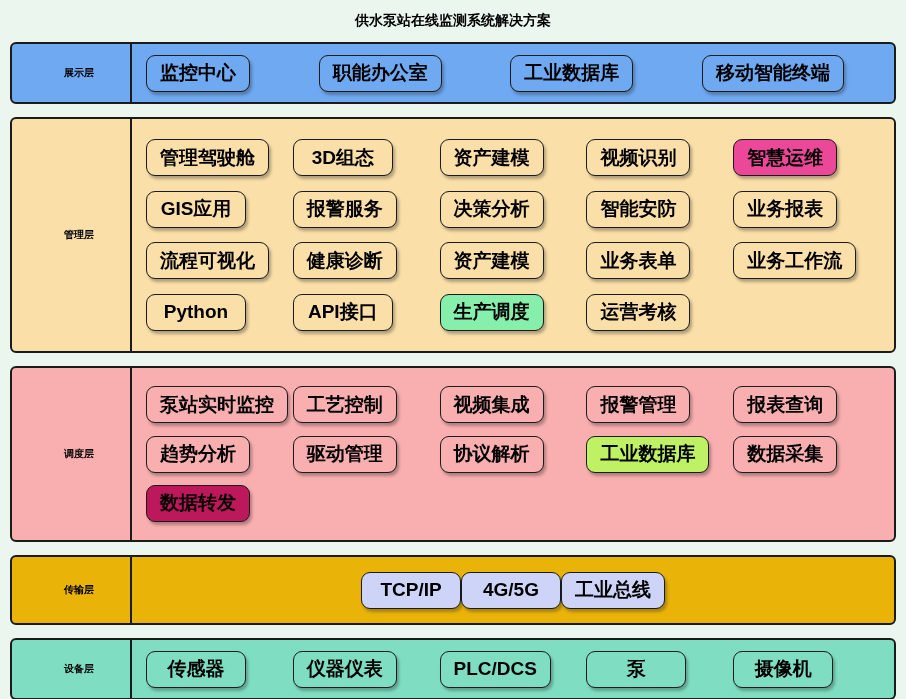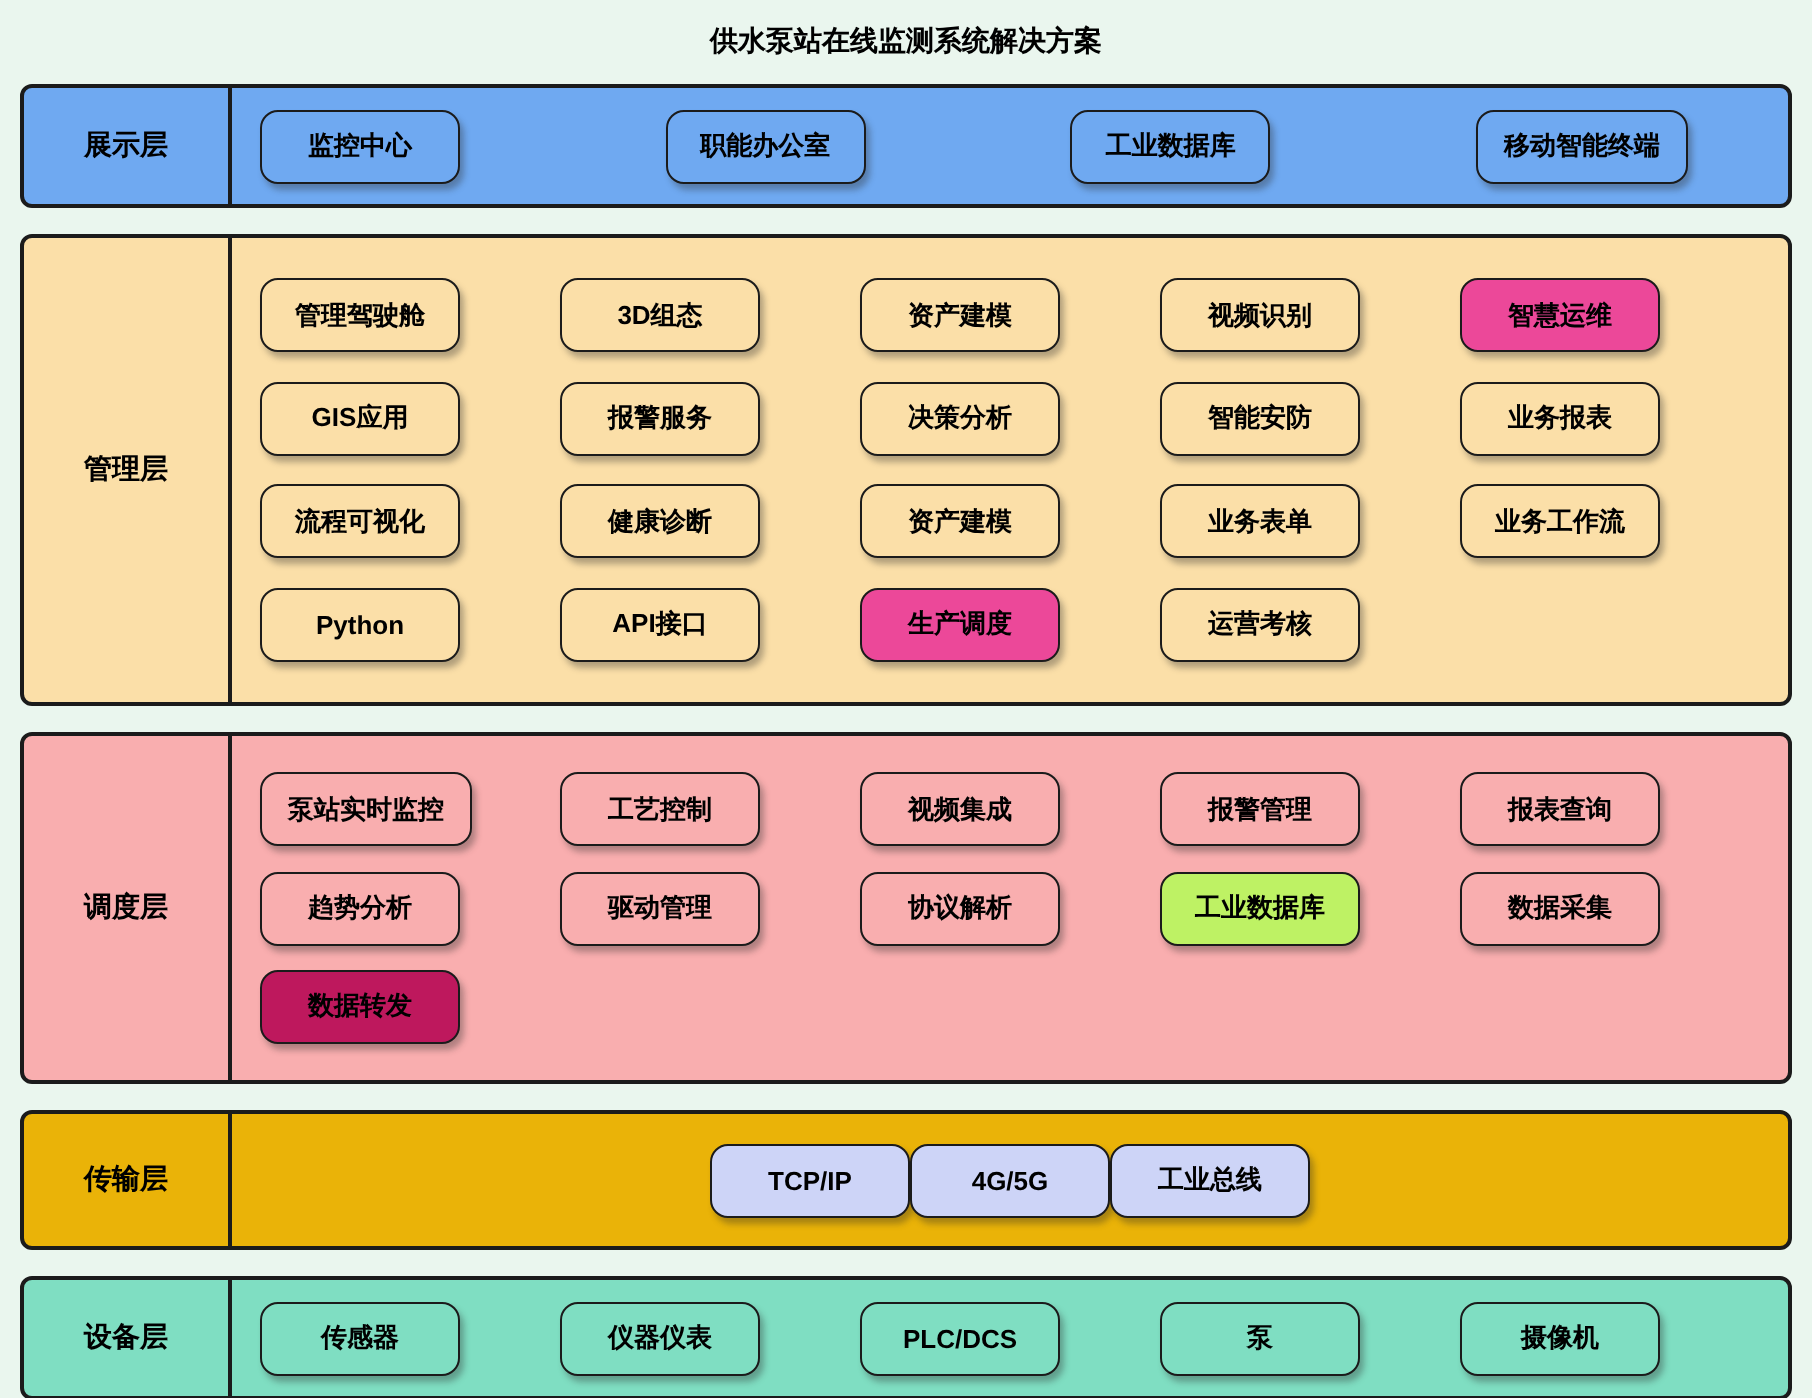--- a/index.html
+++ b/index.html
@@ -29,23 +29,24 @@
     border: 2px solid var(--border, #1b1b1b);
     border-radius: 6px;
     width: 100%;
   }
   .layer-label {
     flex: 0 0 104px;
     display: flex;
     align-items: center;
     justify-content: center;
     font-weight: bold;
-    font-size: 14px;
+    font-size: 10px;
     color: #000;
     border-right: 2px solid var(--border, #1b1b1b);
+    margin-left: 16px;
   }
   .layer-content {
     flex: 1;
     display: flex;
     flex-direction: column;
     justify-content: space-evenly;
     padding: 6px 14px;
     min-width: 0;
   }
   .row { display: flex; align-items: center; }
@@ -64,21 +65,21 @@
   .box {
     display: inline-flex;
     align-items: center;
     justify-content: center;
     min-width: 100px;
     height: 37px;
     padding: 0 13px;
     border: 1.6px solid var(--border, #1b1b1b);
     border-radius: 9px;
     font-weight: bold;
-    font-size: 13px;
+    font-size: 19px;
     color: #000;
     white-space: nowrap;
     box-shadow: 2px 3px 3px rgba(40, 40, 40, 0.35);
     justify-self: start;
   }
   .layer--presentation { height: 62px; }
   .layer--management   { height: 236px; }
   .layer--dispatch     { height: 176px; }
   .layer--transmission { height: 70px; }
   .layer--device       { height: 62px; }
@@ -120,21 +121,21 @@
           <div class="row row--grid">
             <div class="box" style="background: rgb(251, 223, 168);">流程可视化</div>
             <div class="box" style="background: rgb(251, 223, 168);">健康诊断</div>
             <div class="box" style="background: rgb(251, 223, 168);">资产建模</div>
             <div class="box" style="background: rgb(251, 223, 168);">业务表单</div>
             <div class="box" style="background: rgb(251, 223, 168);">业务工作流</div>
           </div>
           <div class="row row--grid">
             <div class="box" style="background: rgb(251, 223, 168);">Python</div>
             <div class="box" style="background: rgb(251, 223, 168);">API接口</div>
-            <div class="box" style="background: #ec4899;">生产调度</div>
+            <div class="box" style="background: #86efac;">生产调度</div>
             <div class="box" style="background: rgb(251, 223, 168);">运营考核</div>
           </div>
         </div>
       </div>
       <div class="layer layer--dispatch" style="background: rgb(249, 174, 175);">
         <div class="layer-label">调度层</div>
         <div class="layer-content">
           <div class="row row--grid">
             <div class="box" style="background: rgb(249, 174, 175);">泵站实时监控</div>
             <div class="box" style="background: rgb(249, 174, 175);">工艺控制</div>

